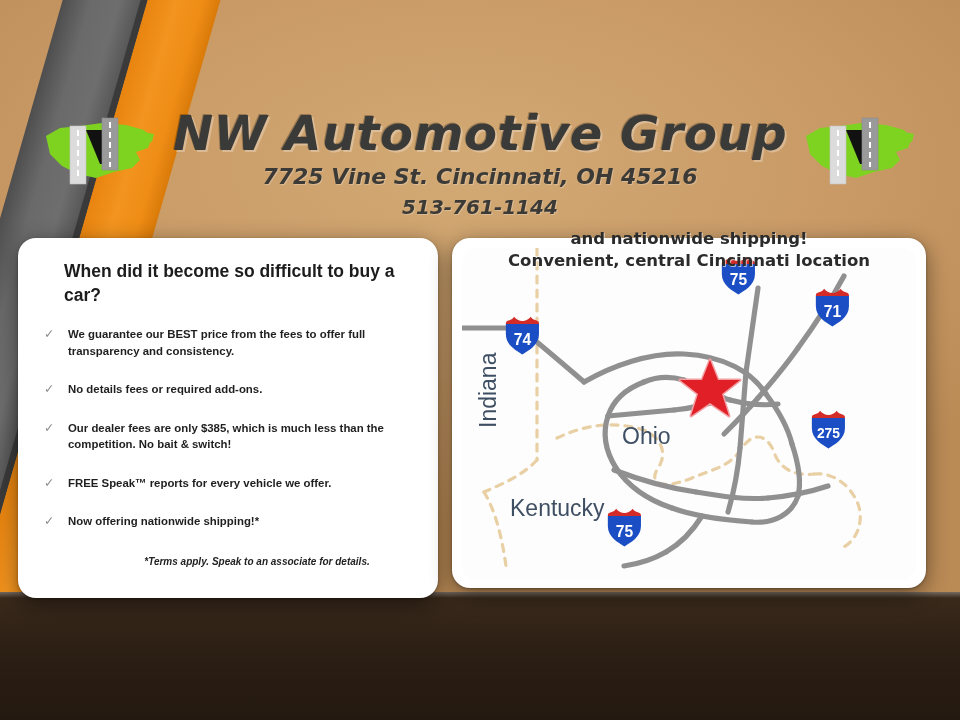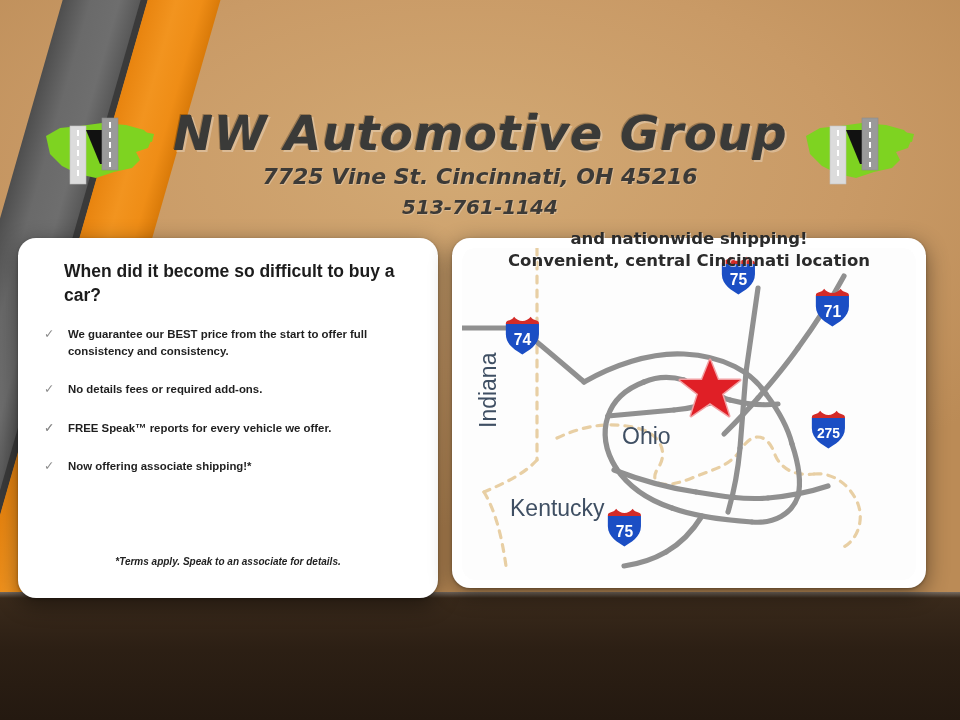--- a/index.html
+++ b/index.html
@@ -119,20 +119,21 @@
   }
   .bullet .tick {
     position: absolute; left: 6px; top: -1px;
     color: #8b8b8b; font-size: 12.5px; font-weight: normal;
   }
   .terms {
     position: absolute; left: 0; top: 318px; width: 420px;
     text-align: center;
     font-size: 10px; font-weight: bold; font-style: italic;
     color: #222;
+    padding-left: 29px;
   }
 
   
   .map-caption {
     position: absolute; left: 452px; top: 228px; width: 474px;
     text-align: center;
     font-family: "DejaVu Sans", sans-serif;
     font-size: 16.5px; font-weight: bold; font-style: normal;
     color: #2b2b2b;
     line-height: 1.32;
@@ -228,36 +229,37 @@
     <div class="brand-address">7725 Vine St. Cincinnati, OH 45216</div>
     <div class="brand-phone">513-761-1144</div>
   </div>
 
   <div class="panel panel-left">
     <div class="pitch-heading">When did it become so difficult to buy a car?</div>
 
     <ul class="bullets">
       <li class="bullet">
         <span class="tick">✓</span>
-        <span>We guarantee our BEST price from the start to offer full consistency and consistency.</span>
+        <span>We guarantee our BEST price from the fees to offer full transparency and consistency.</span>
       </li>
       <li class="bullet">
         <span class="tick">✓</span>
         <span>No details fees or required add-ons.</span>
       </li>
       <li class="bullet">
         <span class="tick">✓</span>
+        <span>Our dealer fees are only $385, which is much less than the competition. No bait &amp; switch!</span>
       </li>
       <li class="bullet">
         <span class="tick">✓</span>
         <span>FREE Speak™ reports for every vehicle we offer.</span>
       </li>
       <li class="bullet">
         <span class="tick">✓</span>
-        <span>Now offering associate shipping!*</span>
+        <span>Now offering nationwide shipping!*</span>
       </li>
     </ul>
 
     <div class="terms">*Terms apply. Speak to an associate for details.</div>
   </div>
 
   <div class="panel panel-right"></div>
 
   <div class="map-caption">
     <div>and nationwide shipping!</div>

